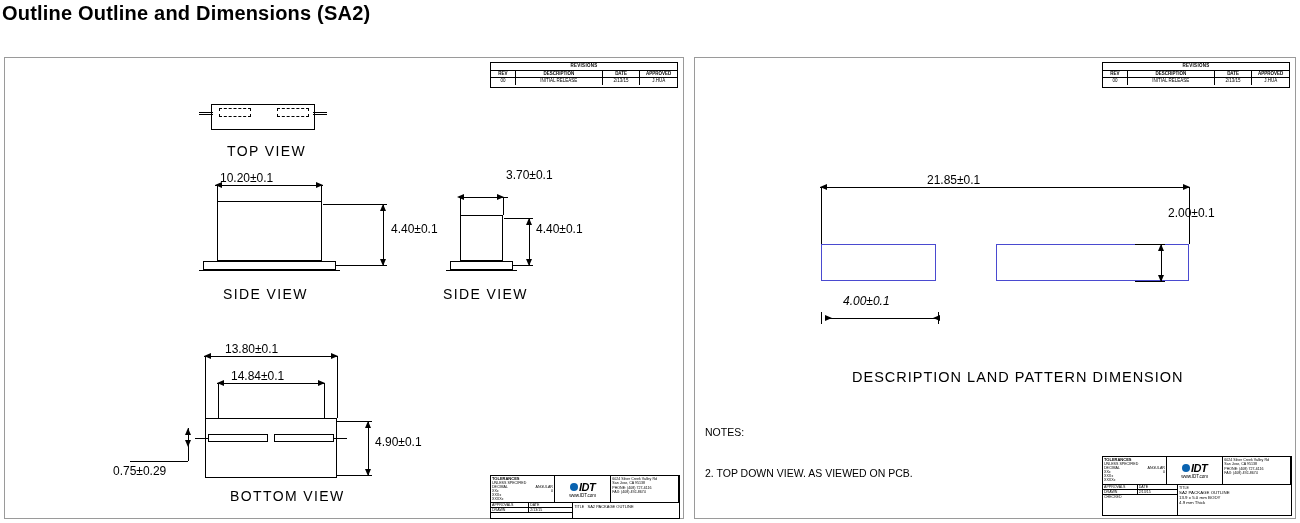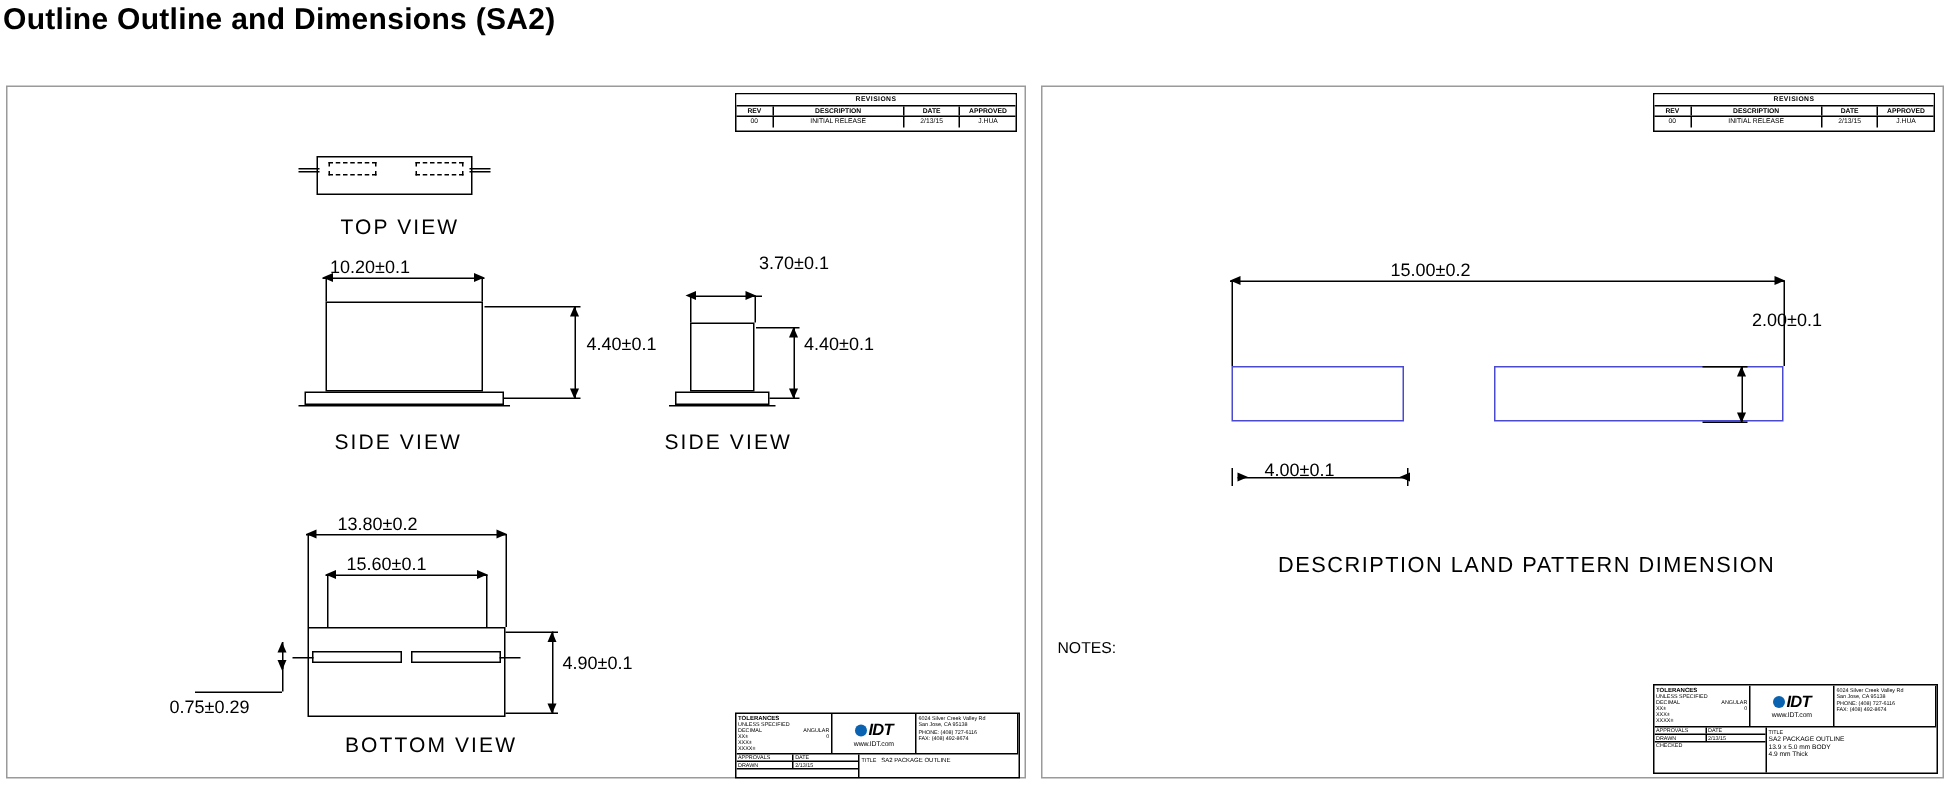--- a/index.html
+++ b/index.html
@@ -158,28 +158,28 @@
     <div class="viewlabel" style="left:438px;top:228px;">SIDE  VIEW</div>
   </div>
 
   <div>
 
     <div class="dimline" style="left:199px;top:298px;width:134px;"></div>
     <div class="arrowL" style="left:199px;top:295px;"></div>
     <div class="arrowR" style="left:326px;top:295px;"></div>
     <div class="vline" style="left:200px;top:298px;height:62px;"></div>
     <div class="vline" style="left:332px;top:298px;height:62px;"></div>
-    <div class="dimtxt" style="left:220px;top:284px;">13.80±0.2</div>
+    <div class="dimtxt" style="left:220px;top:284px;">13.80±0.1</div>
 
     <div class="dimline" style="left:212px;top:325px;width:108px;"></div>
     <div class="arrowL" style="left:212px;top:322px;"></div>
     <div class="arrowR" style="left:313px;top:322px;"></div>
     <div class="vline" style="left:213px;top:325px;height:35px;"></div>
     <div class="vline" style="left:319px;top:325px;height:35px;"></div>
-    <div class="dimtxt" style="left:226px;top:311px;">15.60±0.1</div>
+    <div class="dimtxt" style="left:226px;top:311px;">14.84±0.1</div>
 
     <div class="shape" style="left:200px;top:360px;width:132px;height:60px;"></div>
 
     <div class="shape" style="left:203px;top:376px;width:60px;height:8px;"></div>
     <div class="shape" style="left:269px;top:376px;width:60px;height:8px;"></div>
     <div class="hline" style="left:190px;top:380px;width:14px;"></div>
     <div class="hline" style="left:328px;top:380px;width:14px;"></div>
 
     <div class="vline" style="left:363px;top:363px;height:55px;"></div>
     <div class="arrowU" style="left:360px;top:363px;"></div>
@@ -265,44 +265,45 @@
     </div>
   </div>
 
   <div>
 
     <div class="dimline" style="left:125px;top:129px;width:370px;"></div>
     <div class="arrowL" style="left:125px;top:126px;"></div>
     <div class="arrowR" style="left:488px;top:126px;"></div>
     <div class="vline" style="left:126px;top:129px;height:57px;"></div>
     <div class="vline" style="left:494px;top:129px;height:57px;"></div>
-    <div class="dimtxt" style="left:232px;top:115px;">15.00±0.2</div>
+    <div class="dimtxt" style="left:232px;top:115px;">21.85±0.1</div>
 
     <div class="blue" style="left:126px;top:186px;width:115px;height:37px;"></div>
     <div class="blue" style="left:301px;top:186px;width:193px;height:37px;"></div>
 
     <div class="vline" style="left:466px;top:186px;height:37px;"></div>
     <div class="arrowU" style="left:463px;top:186px;"></div>
     <div class="arrowD" style="left:463px;top:217px;"></div>
     <div class="hline" style="left:440px;top:186px;width:30px;"></div>
     <div class="hline" style="left:440px;top:223px;width:30px;"></div>
     <div class="dimtxt" style="left:473px;top:148px;">2.00±0.1</div>
 
     <div class="dimline" style="left:130px;top:260px;width:115px;"></div>
     <div class="arrowR" style="left:130px;top:257px;"></div>
     <div class="arrowL" style="left:238px;top:257px;"></div>
     <div class="vline" style="left:126px;top:254px;height:12px;"></div>
     <div class="vline" style="left:243px;top:254px;height:12px;"></div>
-    <div class="dimtxt" style="left:148px;top:248px;">4.00±0.1</div>
+    <div class="dimtxt" style="left:148px;top:236px;font-style:italic;">4.00±0.1</div>
 
     <div class="viewlabel" style="left:157px;top:311px;font-size:14.5px;letter-spacing:1px;">DESCRIPTION  LAND  PATTERN  DIMENSION</div>
   </div>
 
   <div class="notes-title" style="left:10px;top:368px;">NOTES:</div>
   <div class="notes" style="left:10px;top:382px;">
+    <div>2. TOP DOWN VIEW. AS VIEWED ON PCB.</div>
     
     
     
     
   </div>
 
   <div class="titleblock" style="left:407px;top:398px;width:190px;height:60px;">
     <div class="tb-row" style="height:27px;">
       <div class="tb-col tb-tol">
         <div style="font-weight:bold;font-size:4px;">TOLERANCES</div>

